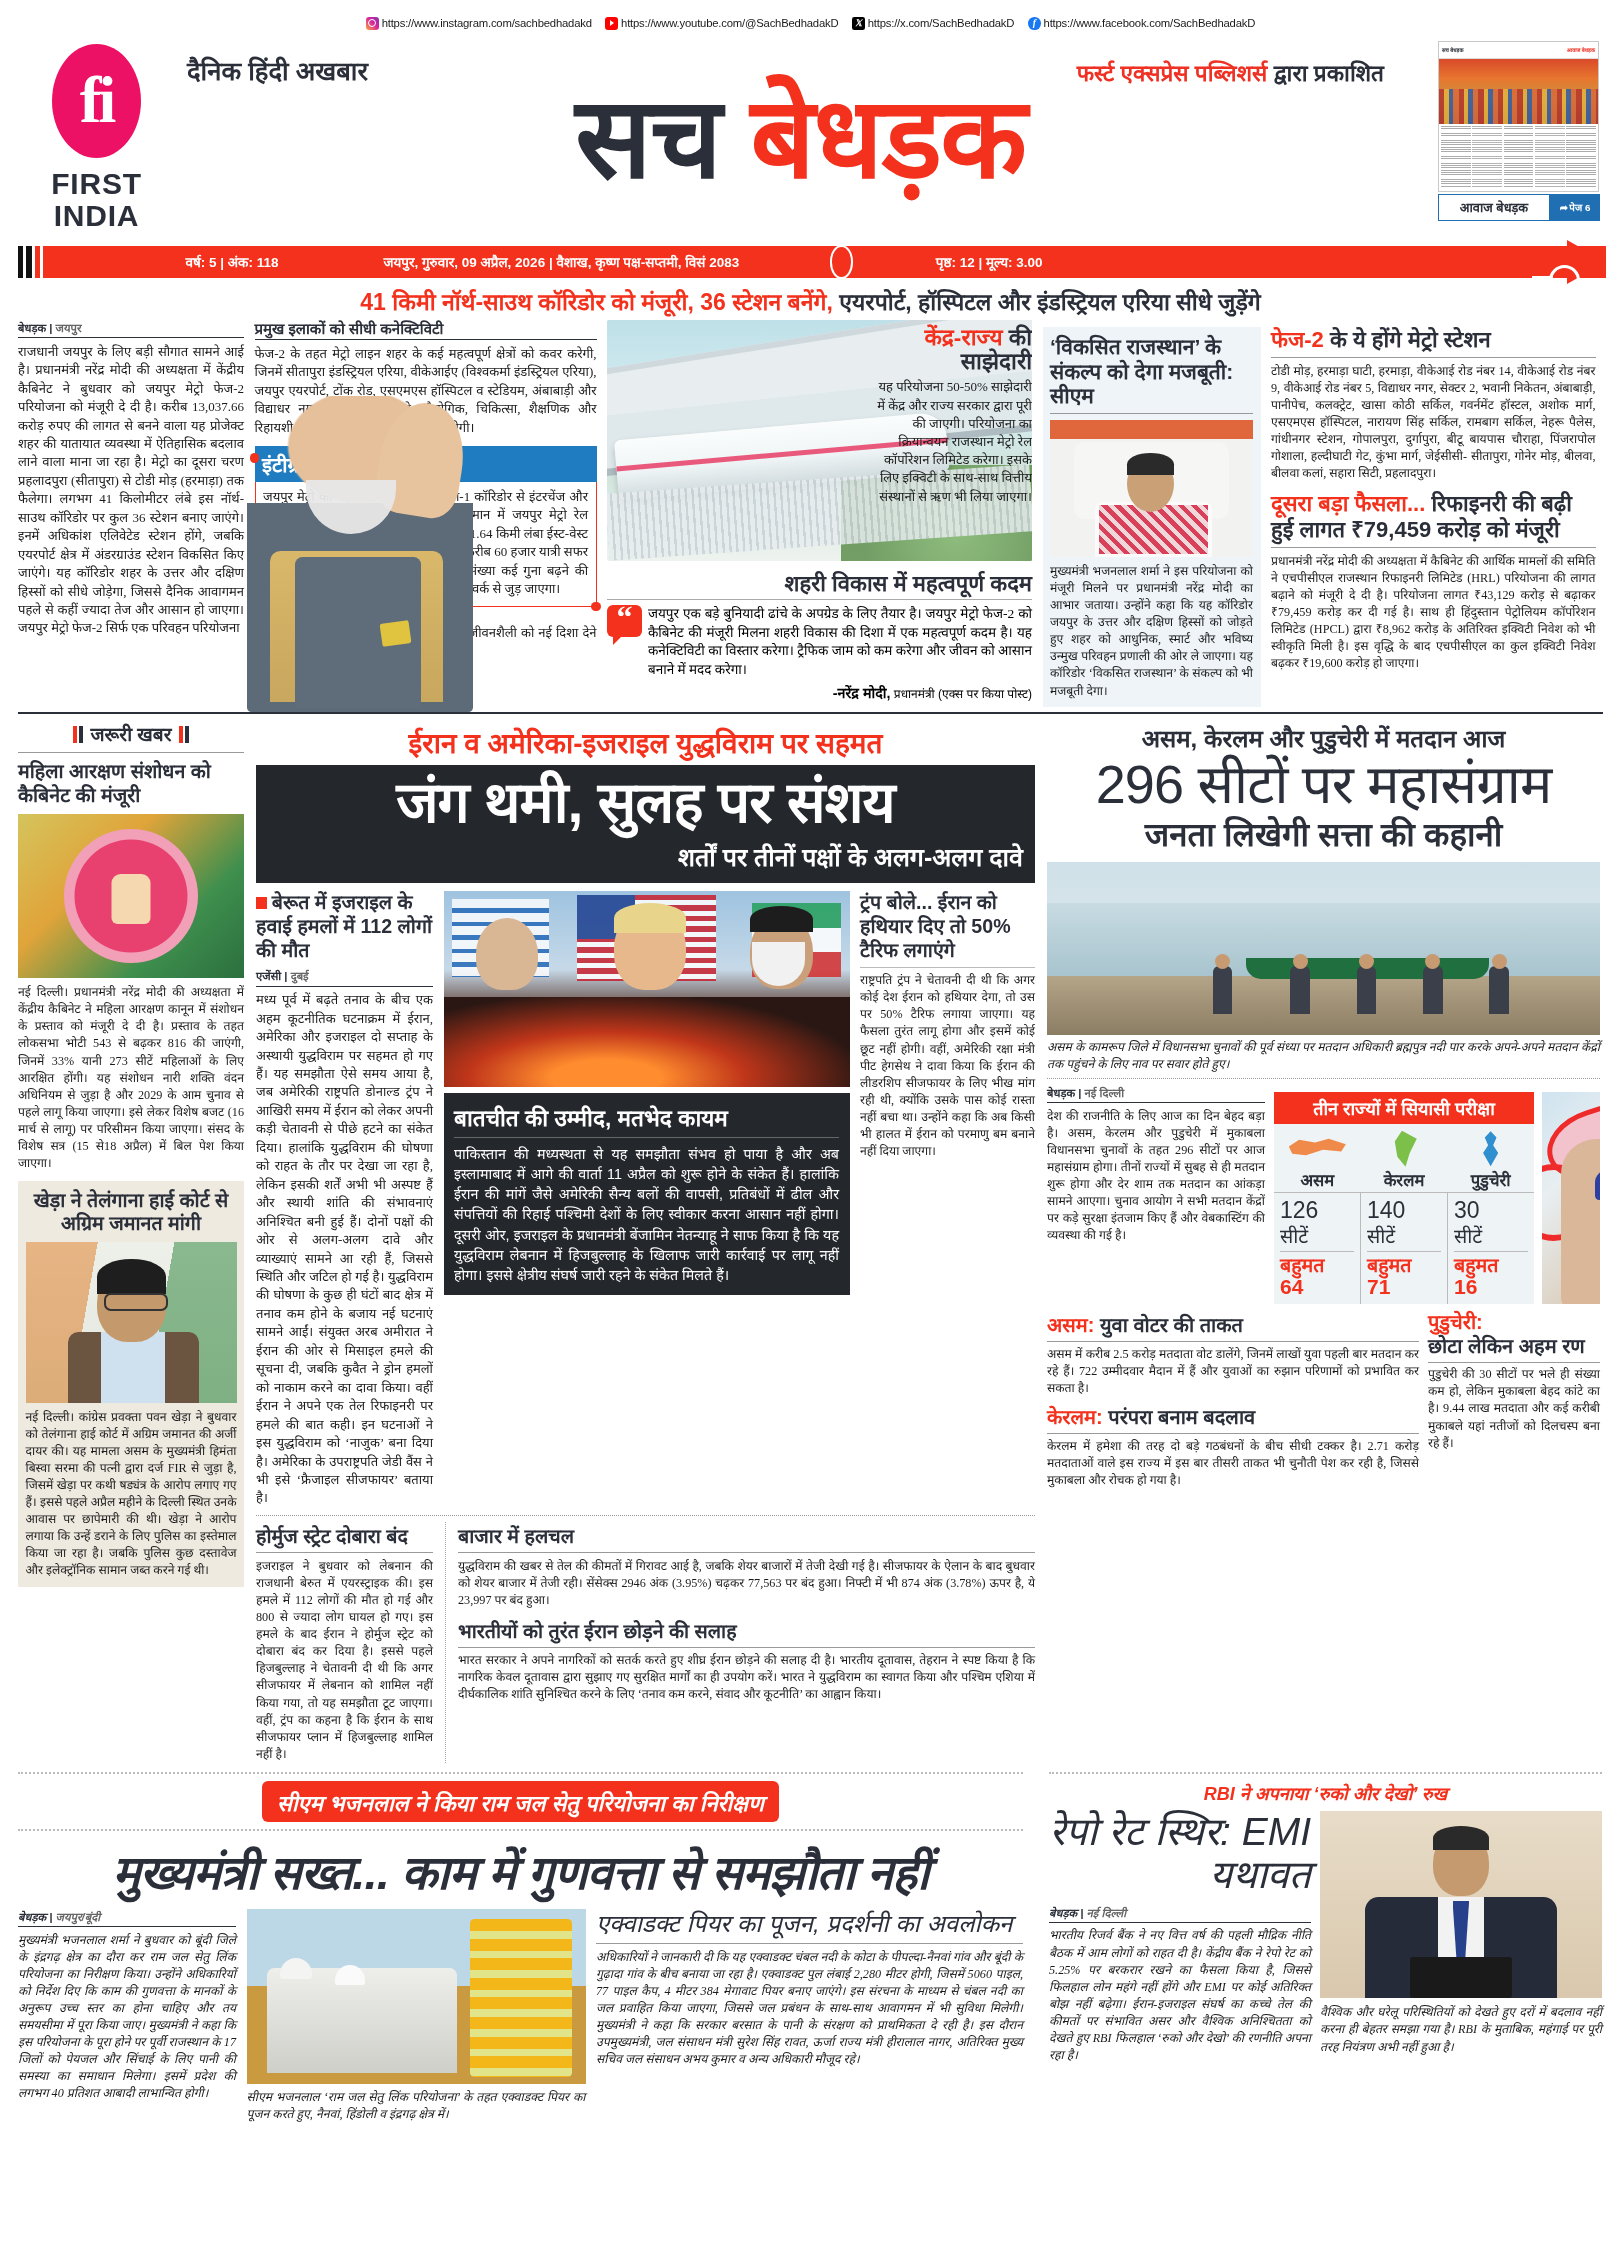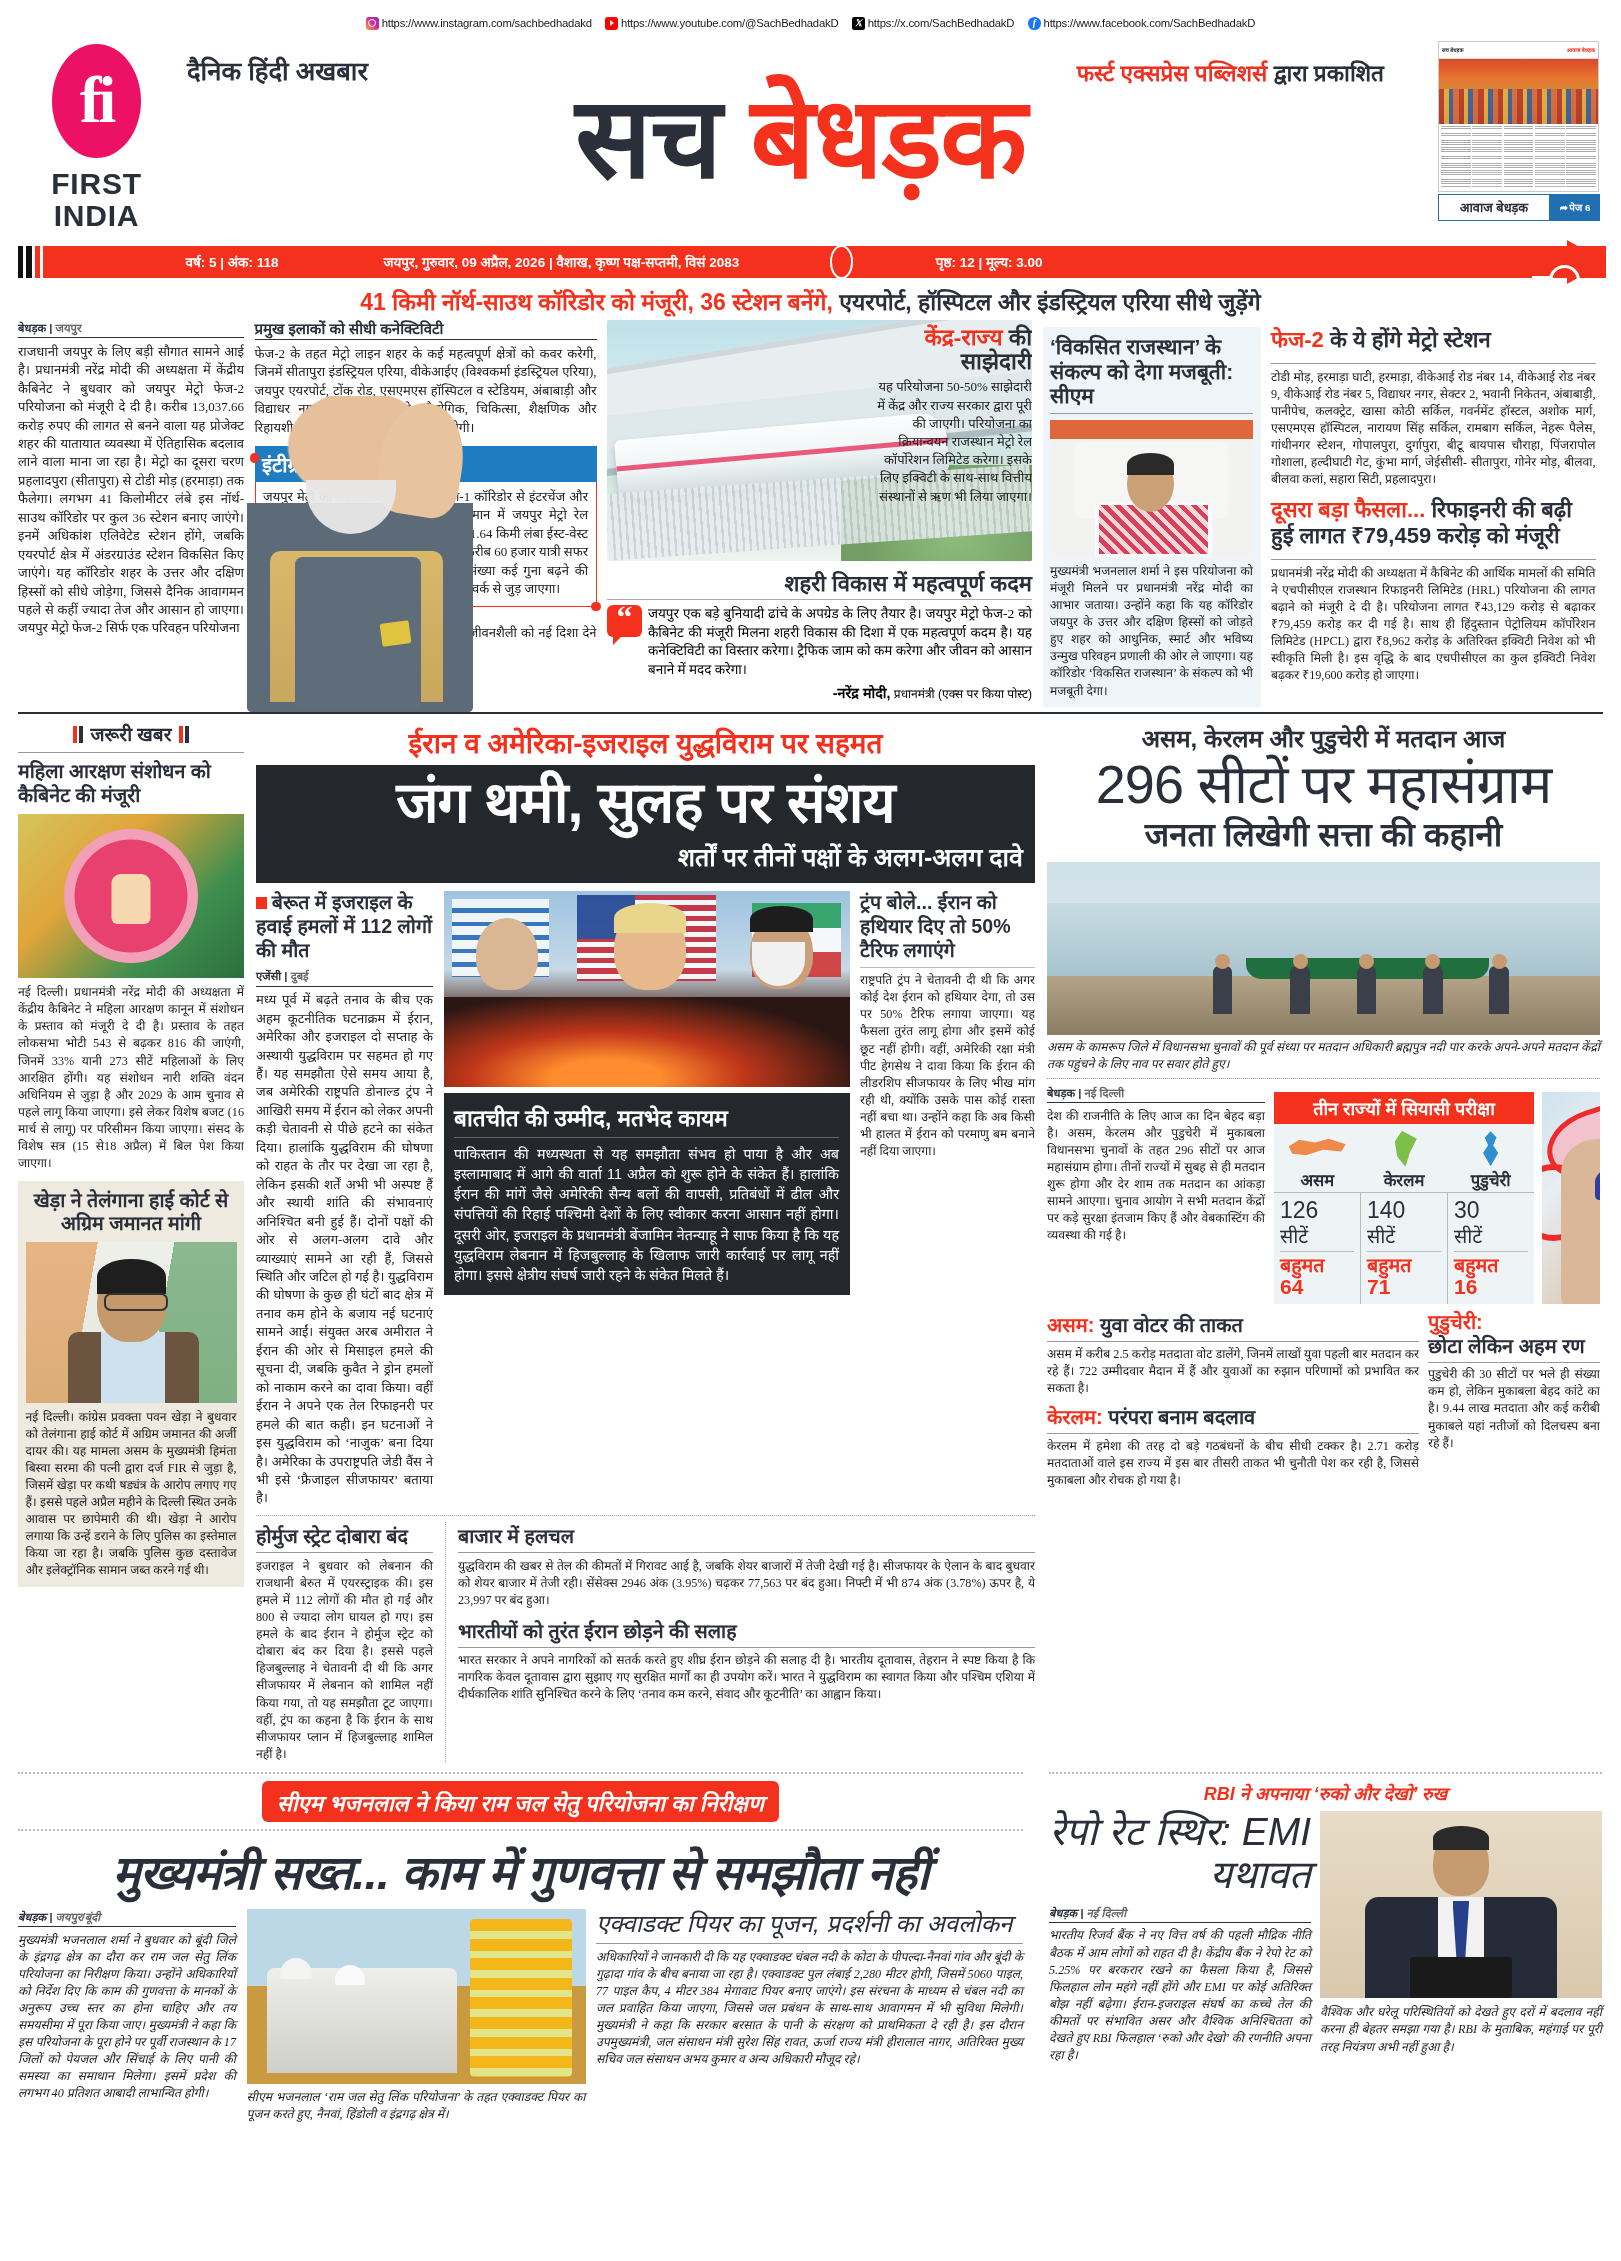--- a/index.html
+++ b/index.html
@@ -171,21 +171,21 @@
   .s1r-left{width:218px;background:#eef4f8;padding:7.5px;box-sizing:border-box;}
   .s1r-right{flex:1;}
   .cm-head{font-family:"Liberation Sans",sans-serif;font-weight:900;font-size:21px;line-height:1.18;color:#2b2f3a;border-bottom:1.5px solid #999;padding-bottom:3.8px;}
   .cm-photo{width:100%;height:137px;margin-top:6px;background:linear-gradient(180deg,#e0663c 0 14%,#f2f2f0 14% 100%);position:relative;overflow:hidden;}
   .cm-chair{position:absolute;left:12%;top:16%;width:76%;height:56%;background:#f6f6f4;border-radius:10.5px;}
   .cm-face{position:absolute;left:38%;top:26%;width:47px;height:56px;background:#caa177;border-radius:50%;}
   .cm-hair{position:absolute;left:38%;top:24%;width:47px;height:22.6px;background:#2a2a2a;border-radius:50% 50% 0 0;}
   .cm-scarf{position:absolute;left:24%;top:62%;width:54%;height:36%;background:repeating-linear-gradient(45deg,#d9415a 0 4.5px,#f0d7d9 4.5px 9px);}
   .cm-kurta{position:absolute;left:22%;top:60%;width:58%;height:40%;background:#fbfbfb;border-radius:7.5px 7.5px 0 0;}
 
-  .red-head{font-family:"Liberation Sans",sans-serif;font-weight:900;font-size:22px;line-height:1.18;color:#2b2f3a;border-bottom:1.5px solid #999;padding-bottom:10px;}
+  .red-head{font-family:"Liberation Sans",sans-serif;font-weight:900;font-size:22px;line-height:1.18;color:#2b2f3a;border-bottom:1.5px solid #999;padding-bottom:4px;}
   .red-head em{color:#f3311c;font-style:normal;}
 
   
   .sec2{display:flex;gap:12px;padding:0 18px;margin-top:7.5px;}
   .s2-c1{width:226px;}
   .s2-c2{width:779px;}
   .s2-c3{width:553px;}
 
   .zaroori{display:flex;align-items:center;justify-content:center;gap:7.5px;border-bottom:1.1px solid #999;padding-bottom:4.5px;}
   .zaroori .bars{display:flex;gap:2.3px;}

